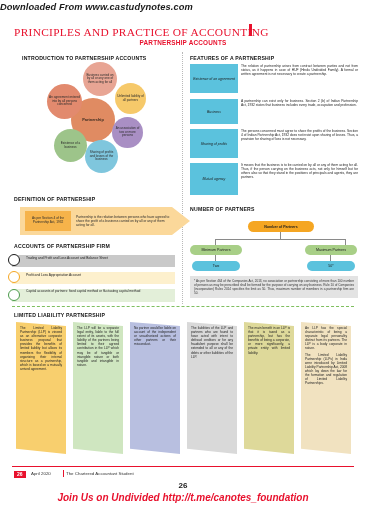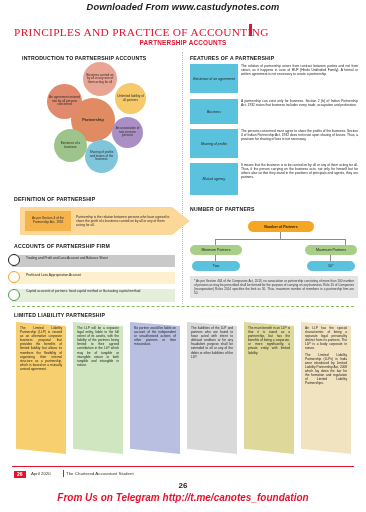--- a/index.html
+++ b/index.html
@@ -2,21 +2,21 @@
 <html><head>
 <meta charset="utf-8">
 <style>
   html,body{margin:0;padding:0;background:#ffffff;}
   body{width:366px;height:512px;overflow:hidden;
        font-family:"Liberation Sans", sans-serif;color:#231f20;position:relative;}
 
   .page{position:absolute;inset:0;}
 
   
-  .dl-banner{position:absolute;left:0;top:2px;width:366px;text-align:center;
+  .dl-banner{position:absolute;left:0;top:2px;width:366px;text-align:left;
     font-family:"Liberation Sans",sans-serif;font-style:italic;font-weight:bold;
     font-size:9.3px;color:#1a1a1a;letter-spacing:.1px;}
 
   
   .main-title{position:absolute;left:14px;top:26px;font-family:"Liberation Serif",serif;
     font-size:11.4px;letter-spacing:.3px;color:#e8112d;font-weight:normal;}
   .title-bar{position:absolute;left:249px;top:24px;width:3px;height:12px;background:#e8112d;}
   .sub-title{position:absolute;left:0;top:39px;width:366px;text-align:center;
     font-size:6.4px;font-weight:bold;color:#e8112d;letter-spacing:.2px;
     font-family:"Liberation Sans Narrow","Liberation Sans",sans-serif;}
@@ -190,15 +190,15 @@
     <p>An LLP has the special characteristic of being a separate legal personality distinct from its partners. The LLP is a body corporate in nature.</p>
     <p>The Limited Liability Partnership (LLPs) in India were introduced by Limited Liability Partnership Act, 2008 which lay down the law for the formation and regulation of Limited Liability Partnerships.</p>
   </div>
 
   <div class="fline"></div>
   <div class="fnum">26</div>
   <div class="fmeta">April 2020</div>
   <div class="fsep"></div>
   <div class="fmeta2">The Chartered Accountant Student</div>
   <div class="pgno">26</div>
-  <div class="tg">From Us on Telegram http://t.me/canotes_foundation</div>
+  <div class="tg">Join Us on Undivided http://t.me/canotes_foundation</div>
 
 </div>
 
 </body></html>

